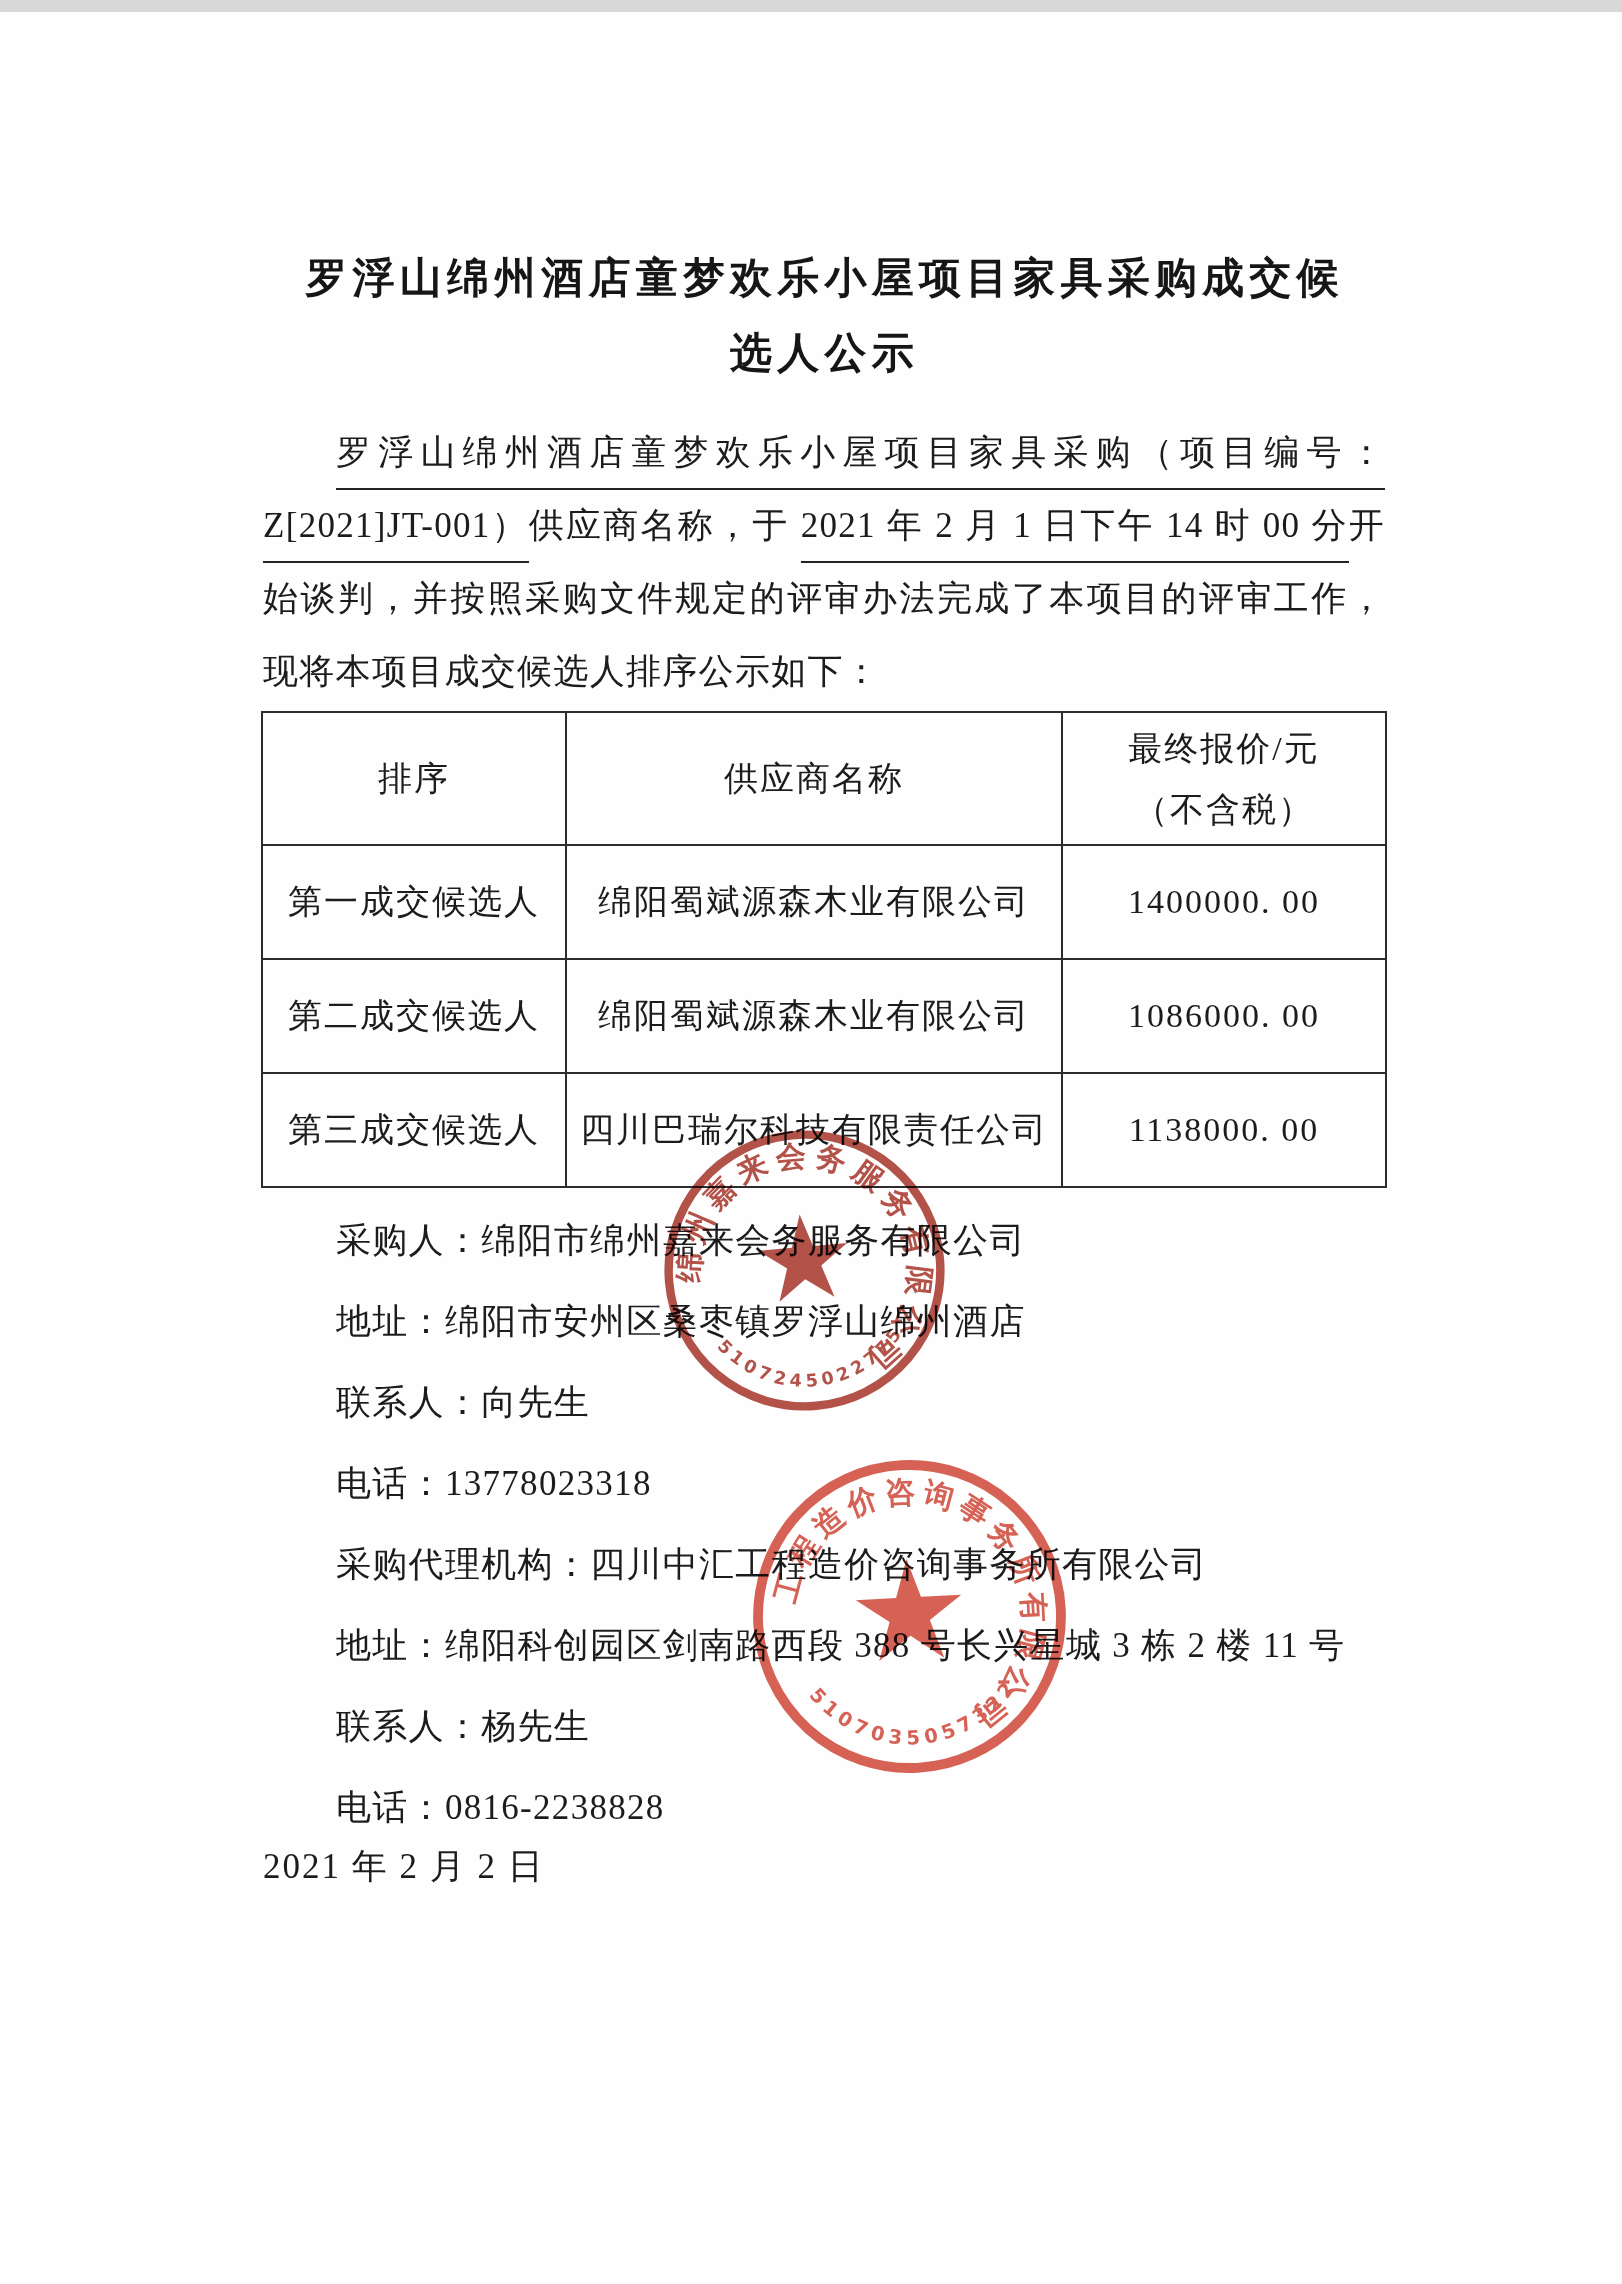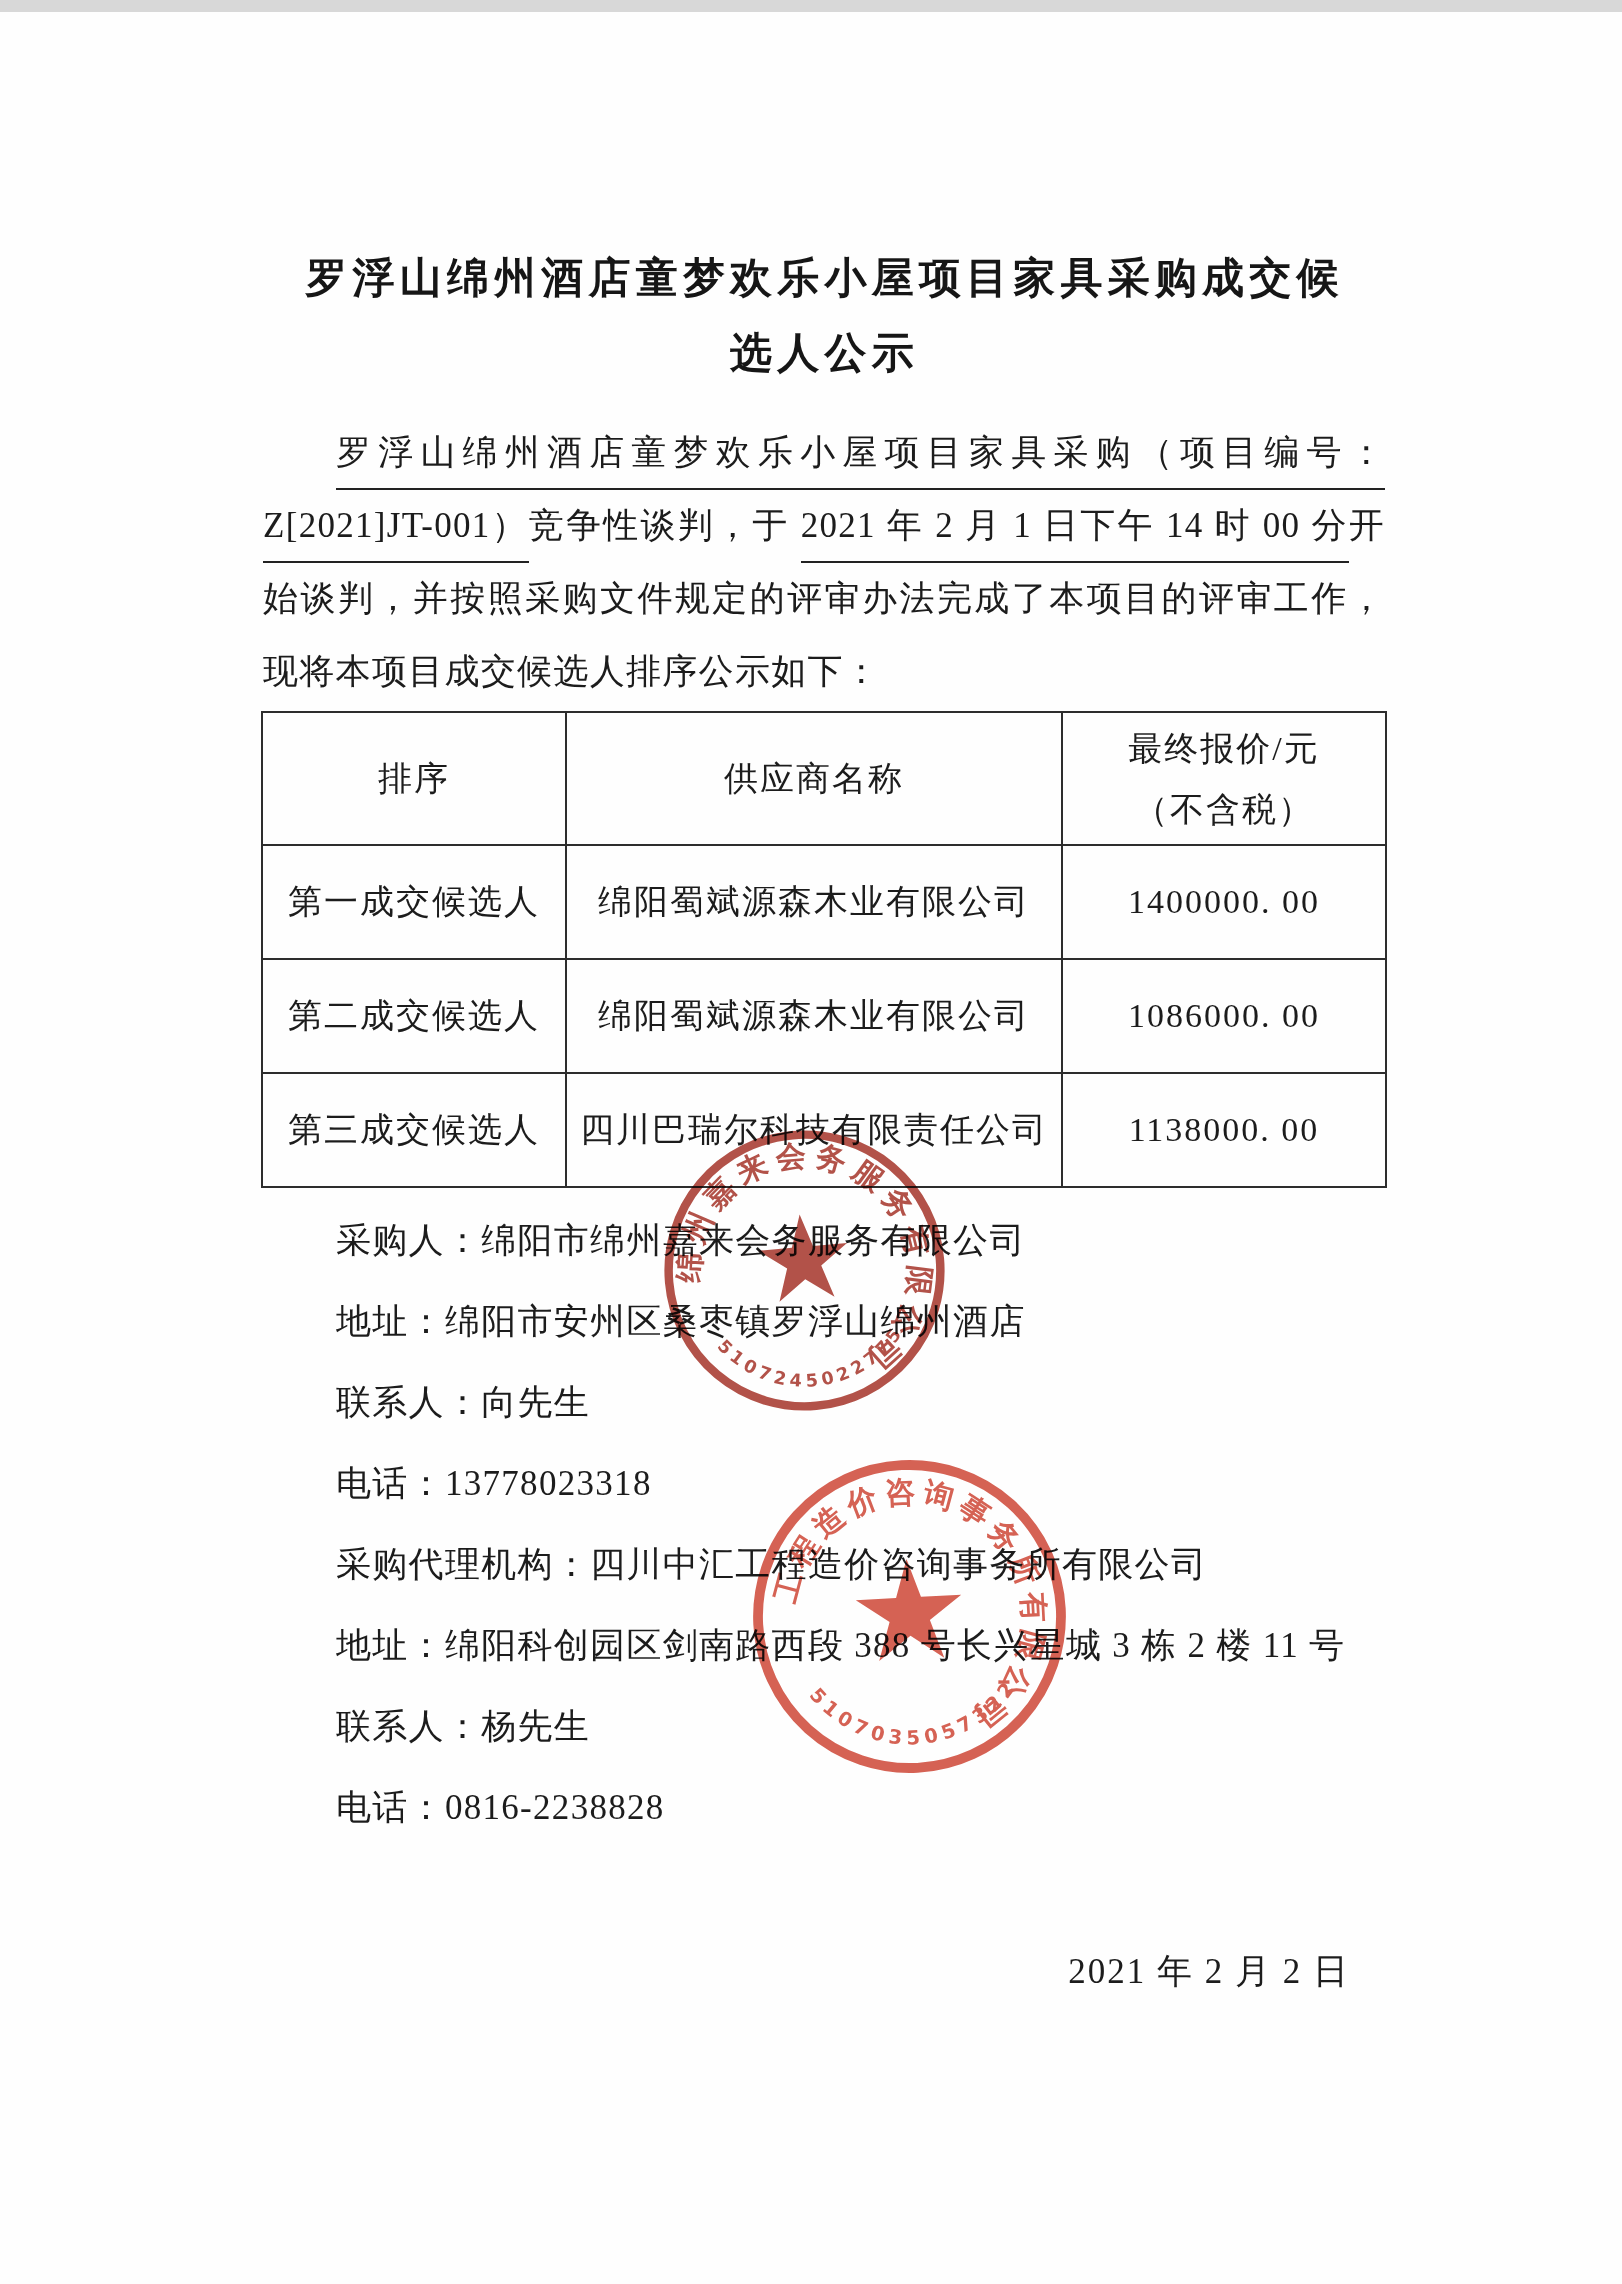--- a/index.html
+++ b/index.html
@@ -41,22 +41,22 @@
   .result-table .data-row{height:114px;}
   .hdr-price{line-height:61px;}
   
   .contacts{
     position:absolute;left:263px;top:1188px;width:1122px;
     font-size:35px;letter-spacing:1.3px;line-height:81px;color:#1c1c1c;
   }
   .contacts .c-line{padding-left:73px;white-space:nowrap;}
   
   .doc-date{
-    position:absolute;left:263px;top:1936px;width:1087px;
-    text-align:right;font-size:35px;letter-spacing:2px;color:#1c1c1c;
+    position:absolute;left:263px;top:1831px;width:1087px;
+    text-align:left;font-size:35px;letter-spacing:2px;color:#1c1c1c;
   }
   
   .stamp{position:absolute;mix-blend-mode:multiply;opacity:.88;}
   .stamp-1{left:651px;top:1105px;width:307px;height:307px;transform:rotate(-5deg);}
   .stamp-2{left:743px;top:1438px;width:333px;height:333px;transform:rotate(-3deg);}
   .stamp svg{display:block;width:100%;height:100%;}
 </style>
 </head>
 <body>
 
@@ -65,21 +65,21 @@
   <div class="doc-title">
     <div>罗浮山绵州酒店童梦欢乐小屋项目家具采购成交候</div>
     <div>选人公示</div>
   </div>
 
   <div class="paragraph">
     <div class="p-line first">
       <span class="u">罗浮山绵州酒店童梦欢乐小屋项目家具采购（项目编号：</span>
     </div>
     <div class="p-line">
-      <span class="u">Z[2021]JT-001）</span><span>竞争性谈判，于 </span><span class="u">2021 年 2 月 1 日下午 14 时 00 分</span><span>开</span>
+      <span class="u">Z[2021]JT-001）</span><span>供应商名称，于 </span><span class="u">2021 年 2 月 1 日下午 14 时 00 分</span><span>开</span>
     </div>
     <div class="p-line">始谈判，并按照采购文件规定的评审办法完成了本项目的评审工作，</div>
     <div class="p-line last">现将本项目成交候选人排序公示如下：</div>
   </div>
 
   <table class="result-table">
     <colgroup>
         <col style="width:304px">
         <col style="width:496px">
         <col style="width:324px">

